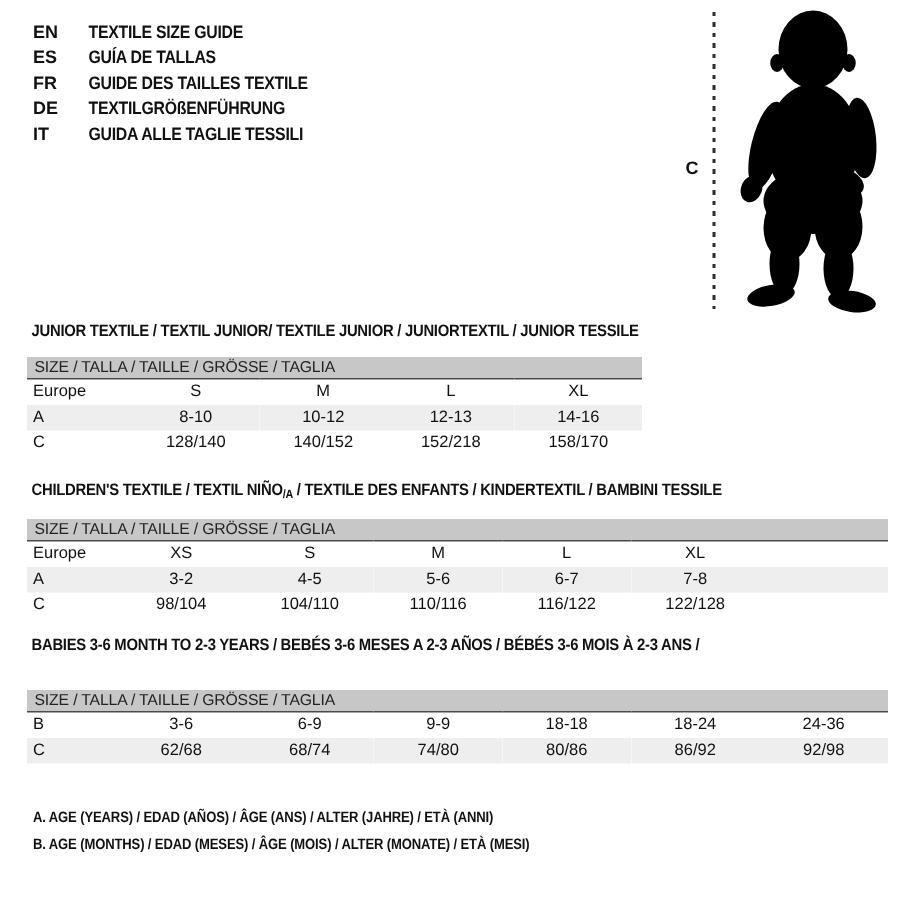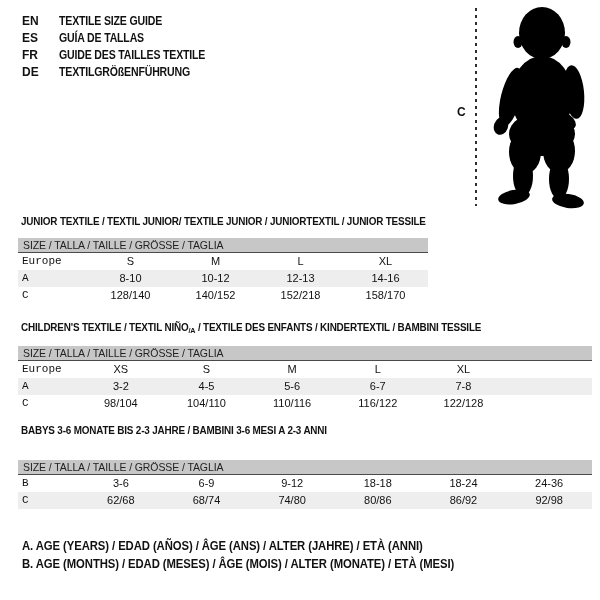--- a/index.html
+++ b/index.html
@@ -53,26 +53,26 @@
   #table-babies{left:18px;top:460px;width:574px;}
   .size-table td{padding:0;height:17px;line-height:17px;text-align:center;overflow:hidden;white-space:nowrap;}
   .size-table tr.band td{
     background:var(--band);
     border-bottom:1px solid var(--band-border);
     height:14px;line-height:14px;
     text-align:left;padding-left:5px;
     font-size:10.5px;color:#222;
     letter-spacing:-0.1px;
   }
-  .size-table td.lbl{text-align:left;padding-left:4px;font-family:Liberation Mono, monospace;}
+  .size-table td.lbl{text-align:left;padding-left:4px;}
   .size-table tr.shaded td{background:var(--shaded);}
 
   
   .legend{position:absolute;left:22px;top:537px;}
-  .legend-line{font-weight:bold;font-size:13px;line-height:17.5px;white-space:nowrap;}
+  .legend-line{font-weight:bold;font-size:10px;line-height:17.5px;white-space:nowrap;}
   .legend-line .cond{display:inline-block;transform:scaleX(0.87);transform-origin:0 50%;letter-spacing:-0.1px;}
 </style>
 </head>
 <body>
 
 <div class="page">
 
   <div class="lang-header">
     <div class="lang-row">
       <span class="lang-code">EN</span>
@@ -82,20 +82,24 @@
       <span class="lang-code">ES</span>
       <span class="lang-label">GUÍA DE TALLAS</span>
     </div>
     <div class="lang-row">
       <span class="lang-code">FR</span>
       <span class="lang-label">GUIDE DES TAILLES TEXTILE</span>
     </div>
     <div class="lang-row">
       <span class="lang-code">DE</span>
       <span class="lang-label">TEXTILGRÖßENFÜHRUNG</span>
+    </div>
+    <div class="lang-row">
+      <span class="lang-code">IT</span>
+      <span class="lang-label">GUIDA ALLE TAGLIE TESSILI</span>
     </div>
   </div>
 
   <span class="c-label">C</span>
   <div class="dotted-line"></div>
   <svg class="baby-svg" width="110" height="208" viewBox="0 0 110 208" xmlns="http://www.w3.org/2000/svg">
     <ellipse cx="56" cy="29" rx="23" ry="26"></ellipse>
     <ellipse cx="32" cy="38" rx="4.5" ry="6"></ellipse>
     <ellipse cx="80" cy="38" rx="4.5" ry="6"></ellipse>
     <ellipse cx="56" cy="92" rx="31" ry="40"></ellipse>
@@ -192,41 +196,41 @@
       <td>104/110</td>
       <td>110/116</td>
       <td>116/122</td>
       <td>122/128</td>
       <td></td>
     </tr>
   </tbody>
     </table>
 
   <div class="sec-title" id="title-babies">
-    <div><span class="cond">BABYS 3-6 MONATE BIS 2-3 JAHRE / BAMBINI 3-6 MESI A 2-3 ANNI</span></div>
+    <div><span class="cond">BABIES 3-6 MONTH TO 2-3 YEARS / BEBÉS 3-6 MESES A 2-3 AÑOS / BÉBÉS 3-6 MOIS À 2-3 ANS /</span></div>
   </div>
   <table class="size-table" id="table-babies">
     <colgroup>
         <col style="width:60px">
         <col>
         <col>
         <col>
         <col>
         <col>
         <col>
       </colgroup>
     <tbody>
         <tr class="band">
       <td colspan="7">SIZE / TALLA / TAILLE / GRÖSSE / TAGLIA</td>
     </tr>
     <tr>
       <td class="lbl">B</td>
       <td>3-6</td>
       <td>6-9</td>
-      <td>9-12</td>
+      <td>9-9</td>
       <td>18-18</td>
       <td>18-24</td>
       <td>24-36</td>
     </tr>
     <tr class="shaded">
       <td class="lbl">C</td>
       <td>62/68</td>
       <td>68/74</td>
       <td>74/80</td>
       <td>80/86</td>

